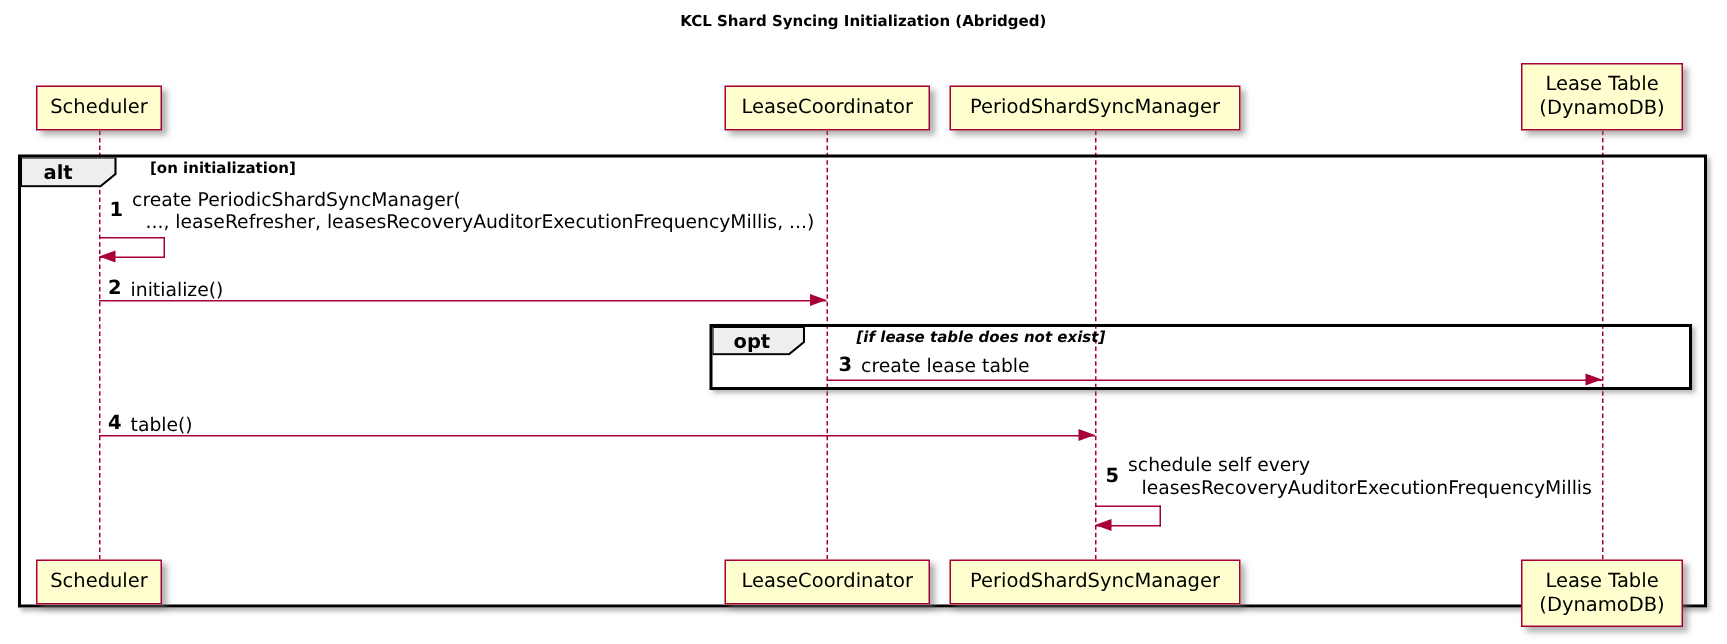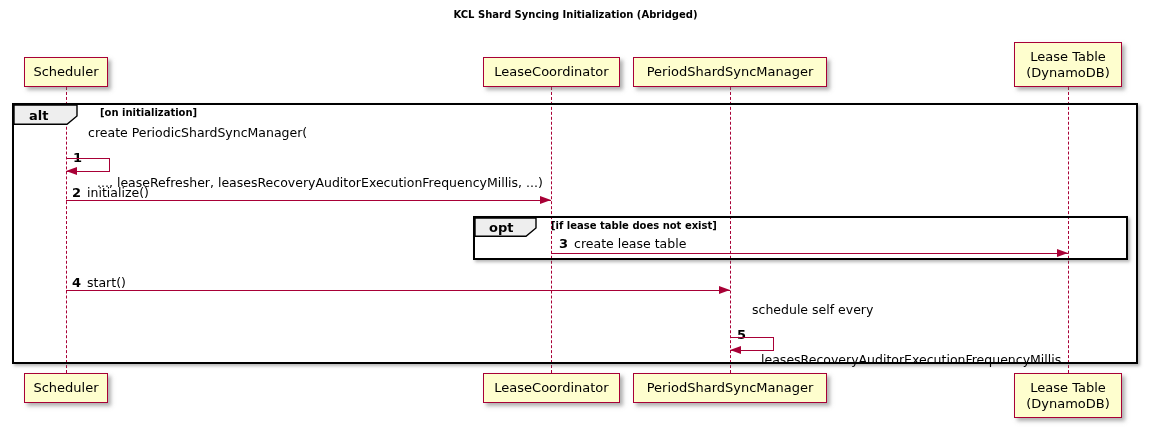--- a/index.html
+++ b/index.html
@@ -44,21 +44,21 @@
   .frame-cond{
     position:absolute;top:2px;
     font-size:10px;font-weight:bold;white-space:nowrap;
   }
   .msg-label{
     position:absolute;
     display:flex;align-items:center;gap:6px;
     font-size:12.5px;line-height:15px;white-space:nowrap;
   }
   .msg-num{font-weight:bold;font-size:13px;}
-  .msg-lines .indent{padding-left:9px;display:block;margin-top:35px;}
+  .msg-lines .indent{padding-left:9px;display:block;}
   .arrow-line{
     position:absolute;height:0;
     border-top:1px solid #A80036;
   }
   .arrow-head-right{
     position:absolute;width:0;height:0;
     border-top:4.5px solid transparent;
     border-bottom:4.5px solid transparent;
     border-left:11px solid #A80036;
   }
@@ -93,21 +93,21 @@
     <span>LeaseCoordinator</span>
   </div>
   <div class="participant" style="left:633px;top:57px;width:194px;height:30px;">
     <span>PeriodShardSyncManager</span>
   </div>
   <div class="participant" style="left:1014px;top:42px;width:108px;height:45px;">
     <span>Lease Table</span>
     <span>(DynamoDB)</span>
   </div>
 
-  <div class="frame" style="left:12px;top:103px;width:1126px;height:261px;">
+  <div class="frame" style="left:12px;top:103px;width:1126px;height:302px;">
     <svg class="frame-tab" width="64" height="20" viewBox="0 0 64 20">
       <path d="M0,0 L63,0 L63,11 L53,19.2 L0,19.2 Z" fill="#EEEEEE" stroke="#000000" stroke-width="1.4"></path>
       <text x="15" y="14.5">alt</text>
     </svg>
     <div class="frame-cond" style="left:86px;">[on initialization]</div>
   </div>
 
   <div class="msg-label" style="left:73px;top:125px;">
     <span class="msg-num">1</span>
     <span class="msg-lines">
@@ -123,33 +123,33 @@
     <span>initialize()</span>
   </div>
   <div class="arrow-line" style="left:66px;top:200px;width:485px;"></div>
   <div class="arrow-head-right" style="left:540px;top:196px;"></div>
 
   <div class="frame" style="left:473px;top:216px;width:655px;height:44px;">
     <svg class="frame-tab" width="62" height="19" viewBox="0 0 62 19">
       <path d="M0,0 L61,0 L61,10 L51,18.2 L0,18.2 Z" fill="#EEEEEE" stroke="#000000" stroke-width="1.4"></path>
       <text x="14" y="14">opt</text>
     </svg>
-    <div class="frame-cond" style="left:76px;">[if lease table does not exist]</div>
+    <div class="frame-cond" style="left:96px;font-style:italic;">[if lease table does not exist]</div>
   </div>
 
   <div class="msg-label" style="left:559px;top:236px;">
     <span class="msg-num">3</span>
     <span>create lease table</span>
   </div>
   <div class="arrow-line" style="left:551px;top:253px;width:517px;"></div>
   <div class="arrow-head-right" style="left:1057px;top:249px;"></div>
 
   <div class="msg-label" style="left:72px;top:275px;">
     <span class="msg-num">4</span>
-    <span>start()</span>
+    <span>table()</span>
   </div>
   <div class="arrow-line" style="left:66px;top:290px;width:664px;"></div>
   <div class="arrow-head-right" style="left:719px;top:286px;"></div>
 
   <div class="msg-label" style="left:737px;top:302px;">
     <span class="msg-num">5</span>
     <span class="msg-lines">
       <span>schedule self every</span>
       <span class="indent">leasesRecoveryAuditorExecutionFrequencyMillis</span>
     </span>

